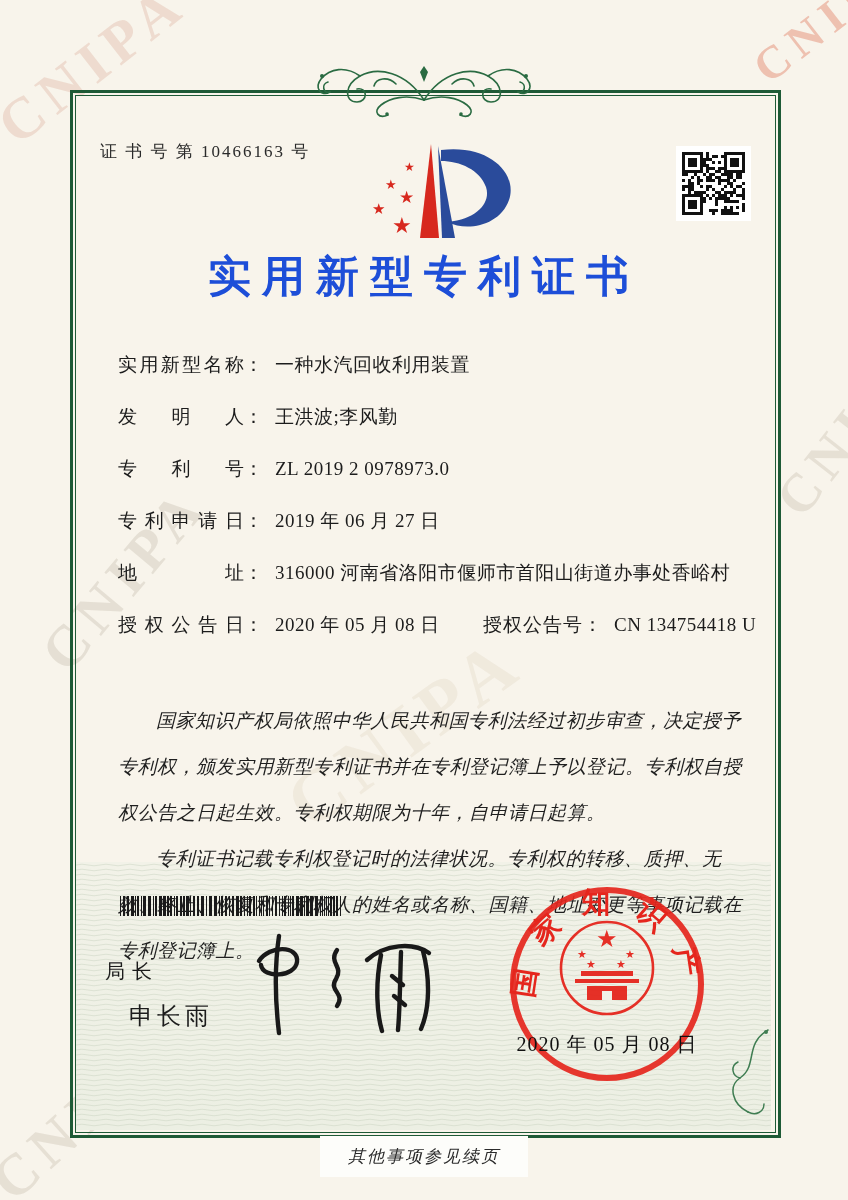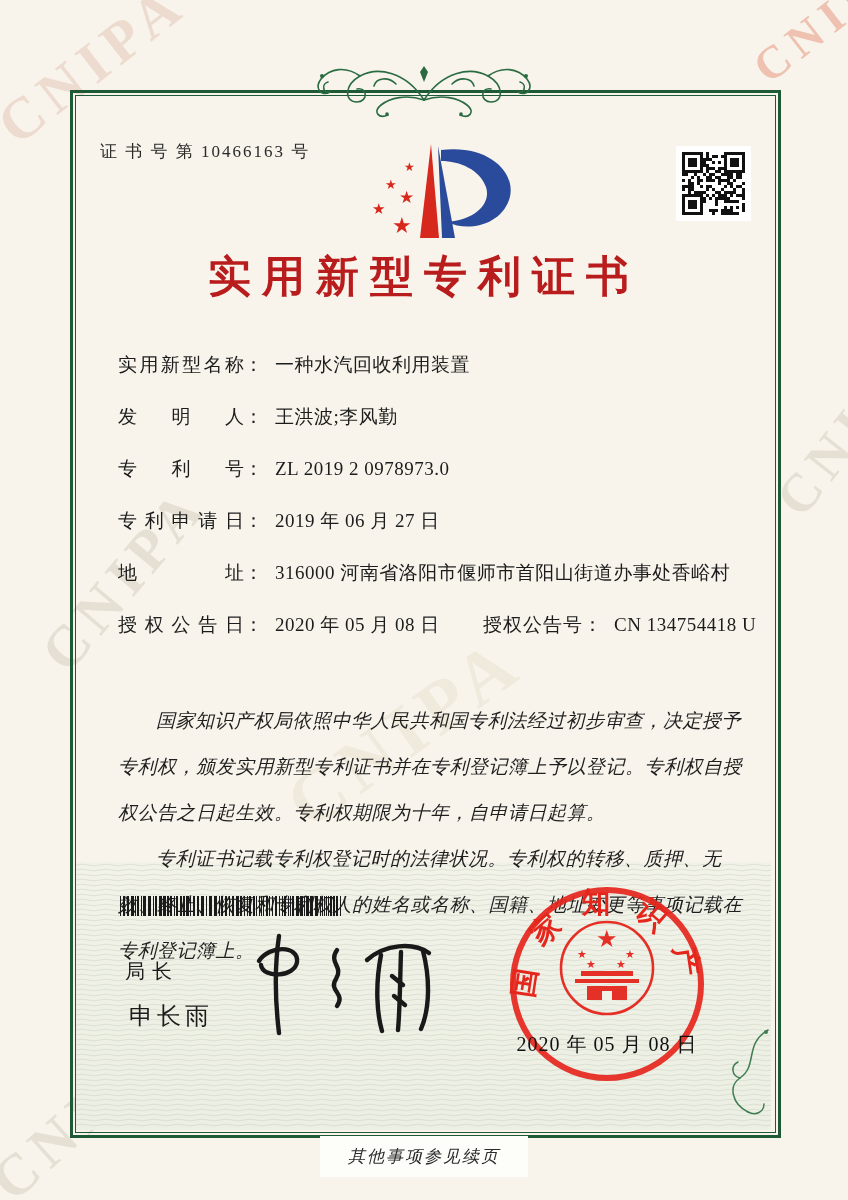--- a/index.html
+++ b/index.html
@@ -19,36 +19,36 @@
   .frame-inner{position:absolute;inset:2px;border:1px solid #1e5a36;}
   
   .band{position:absolute;left:76px;top:862px;width:695px;height:268px;
         background:linear-gradient(#f2f2e8,#ecefe3);}
   
   .certno{position:absolute;left:100px;top:140px;font-size:17px;letter-spacing:2px;color:#2a2a2a;}
   .logo{position:absolute;left:338px;top:134px;}
   .qr{position:absolute;left:676px;top:146px;width:75px;height:75px;background:#fff;
       display:flex;align-items:center;justify-content:center;}
   .title{position:absolute;left:0;top:248px;width:100%;text-align:center;
-         font-size:43px;font-weight:700;letter-spacing:11px;color:#b91c1c;}
+         font-size:43px;font-weight:700;letter-spacing:11px;color:#1d4ed8;}
   
   .rows{position:absolute;left:118px;top:352px;width:660px;font-size:19px;}
   .row{height:52px;white-space:nowrap;}
   .lbl{display:inline-block;width:126px;text-align:justify;text-align-last:justify;}
   .colon{display:inline-block;margin-right:12px;}
   .val{letter-spacing:.5px;}
   .val1{display:inline-block;width:208px;}
   .lbl2{letter-spacing:1px;}
   
   .paras{position:absolute;left:118px;top:698px;width:634px;font-size:19px;
          line-height:46px;font-style:italic;color:#1f1f1f;}
   .paras p{margin:0;text-indent:2em;letter-spacing:.5px;}
   
   .barcode{position:absolute;left:120px;top:896px;}
-  .officer-role{position:absolute;left:125px;top:958px;font-size:20px;letter-spacing:7px;}
+  .officer-role{position:absolute;left:105px;top:958px;font-size:20px;letter-spacing:7px;}
   .officer-name{position:absolute;left:117px;top:1000px;font-size:24px;letter-spacing:4px;margin-left:12px;}
   .sig{position:absolute;left:245px;top:930px;}
   .seal{position:absolute;left:492px;top:872px;}
   .flourish-br{position:absolute;left:724px;top:1026px;}
   .ornament{position:absolute;left:288px;top:54px;}
   .pagenum{position:absolute;left:0;top:1098px;width:100%;text-align:center;
            font-size:15px;letter-spacing:2px;color:#222;}
   .note{position:absolute;left:50%;transform:translateX(-50%);top:1136px;background:#fdfdfa;
         padding:9px 28px;font-size:17px;font-style:italic;letter-spacing:2px;color:#2b2b2b;}
 </style>

